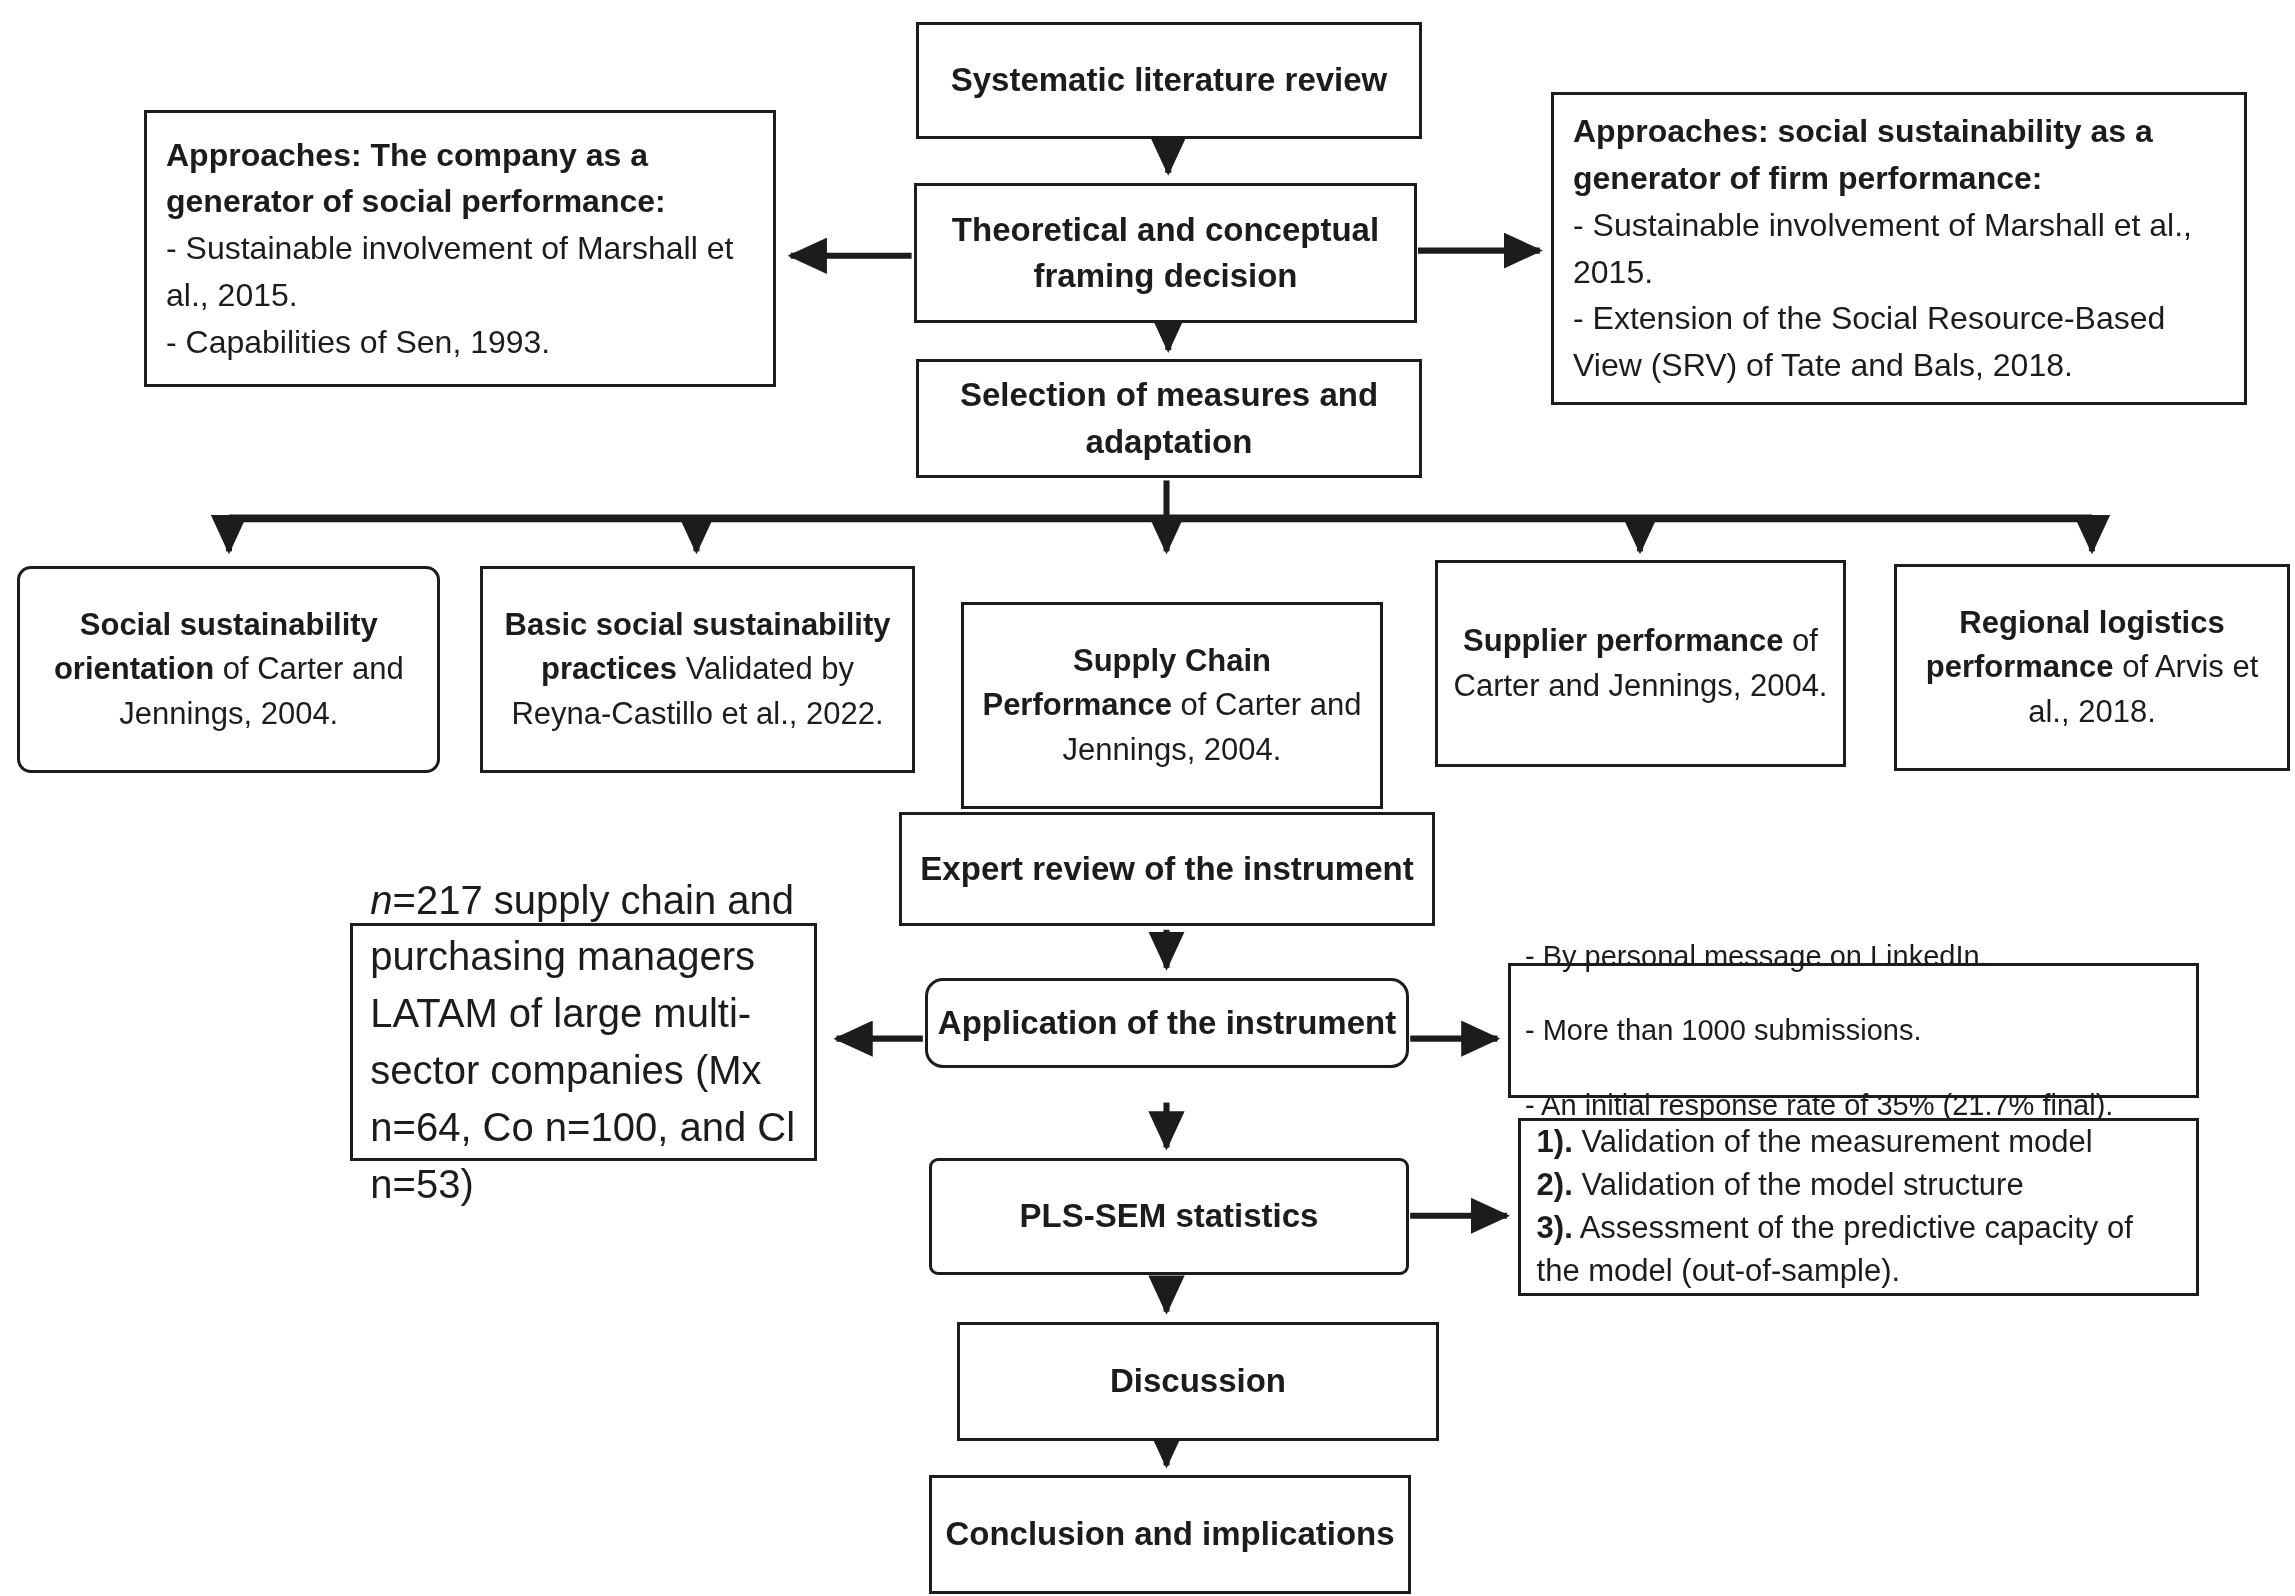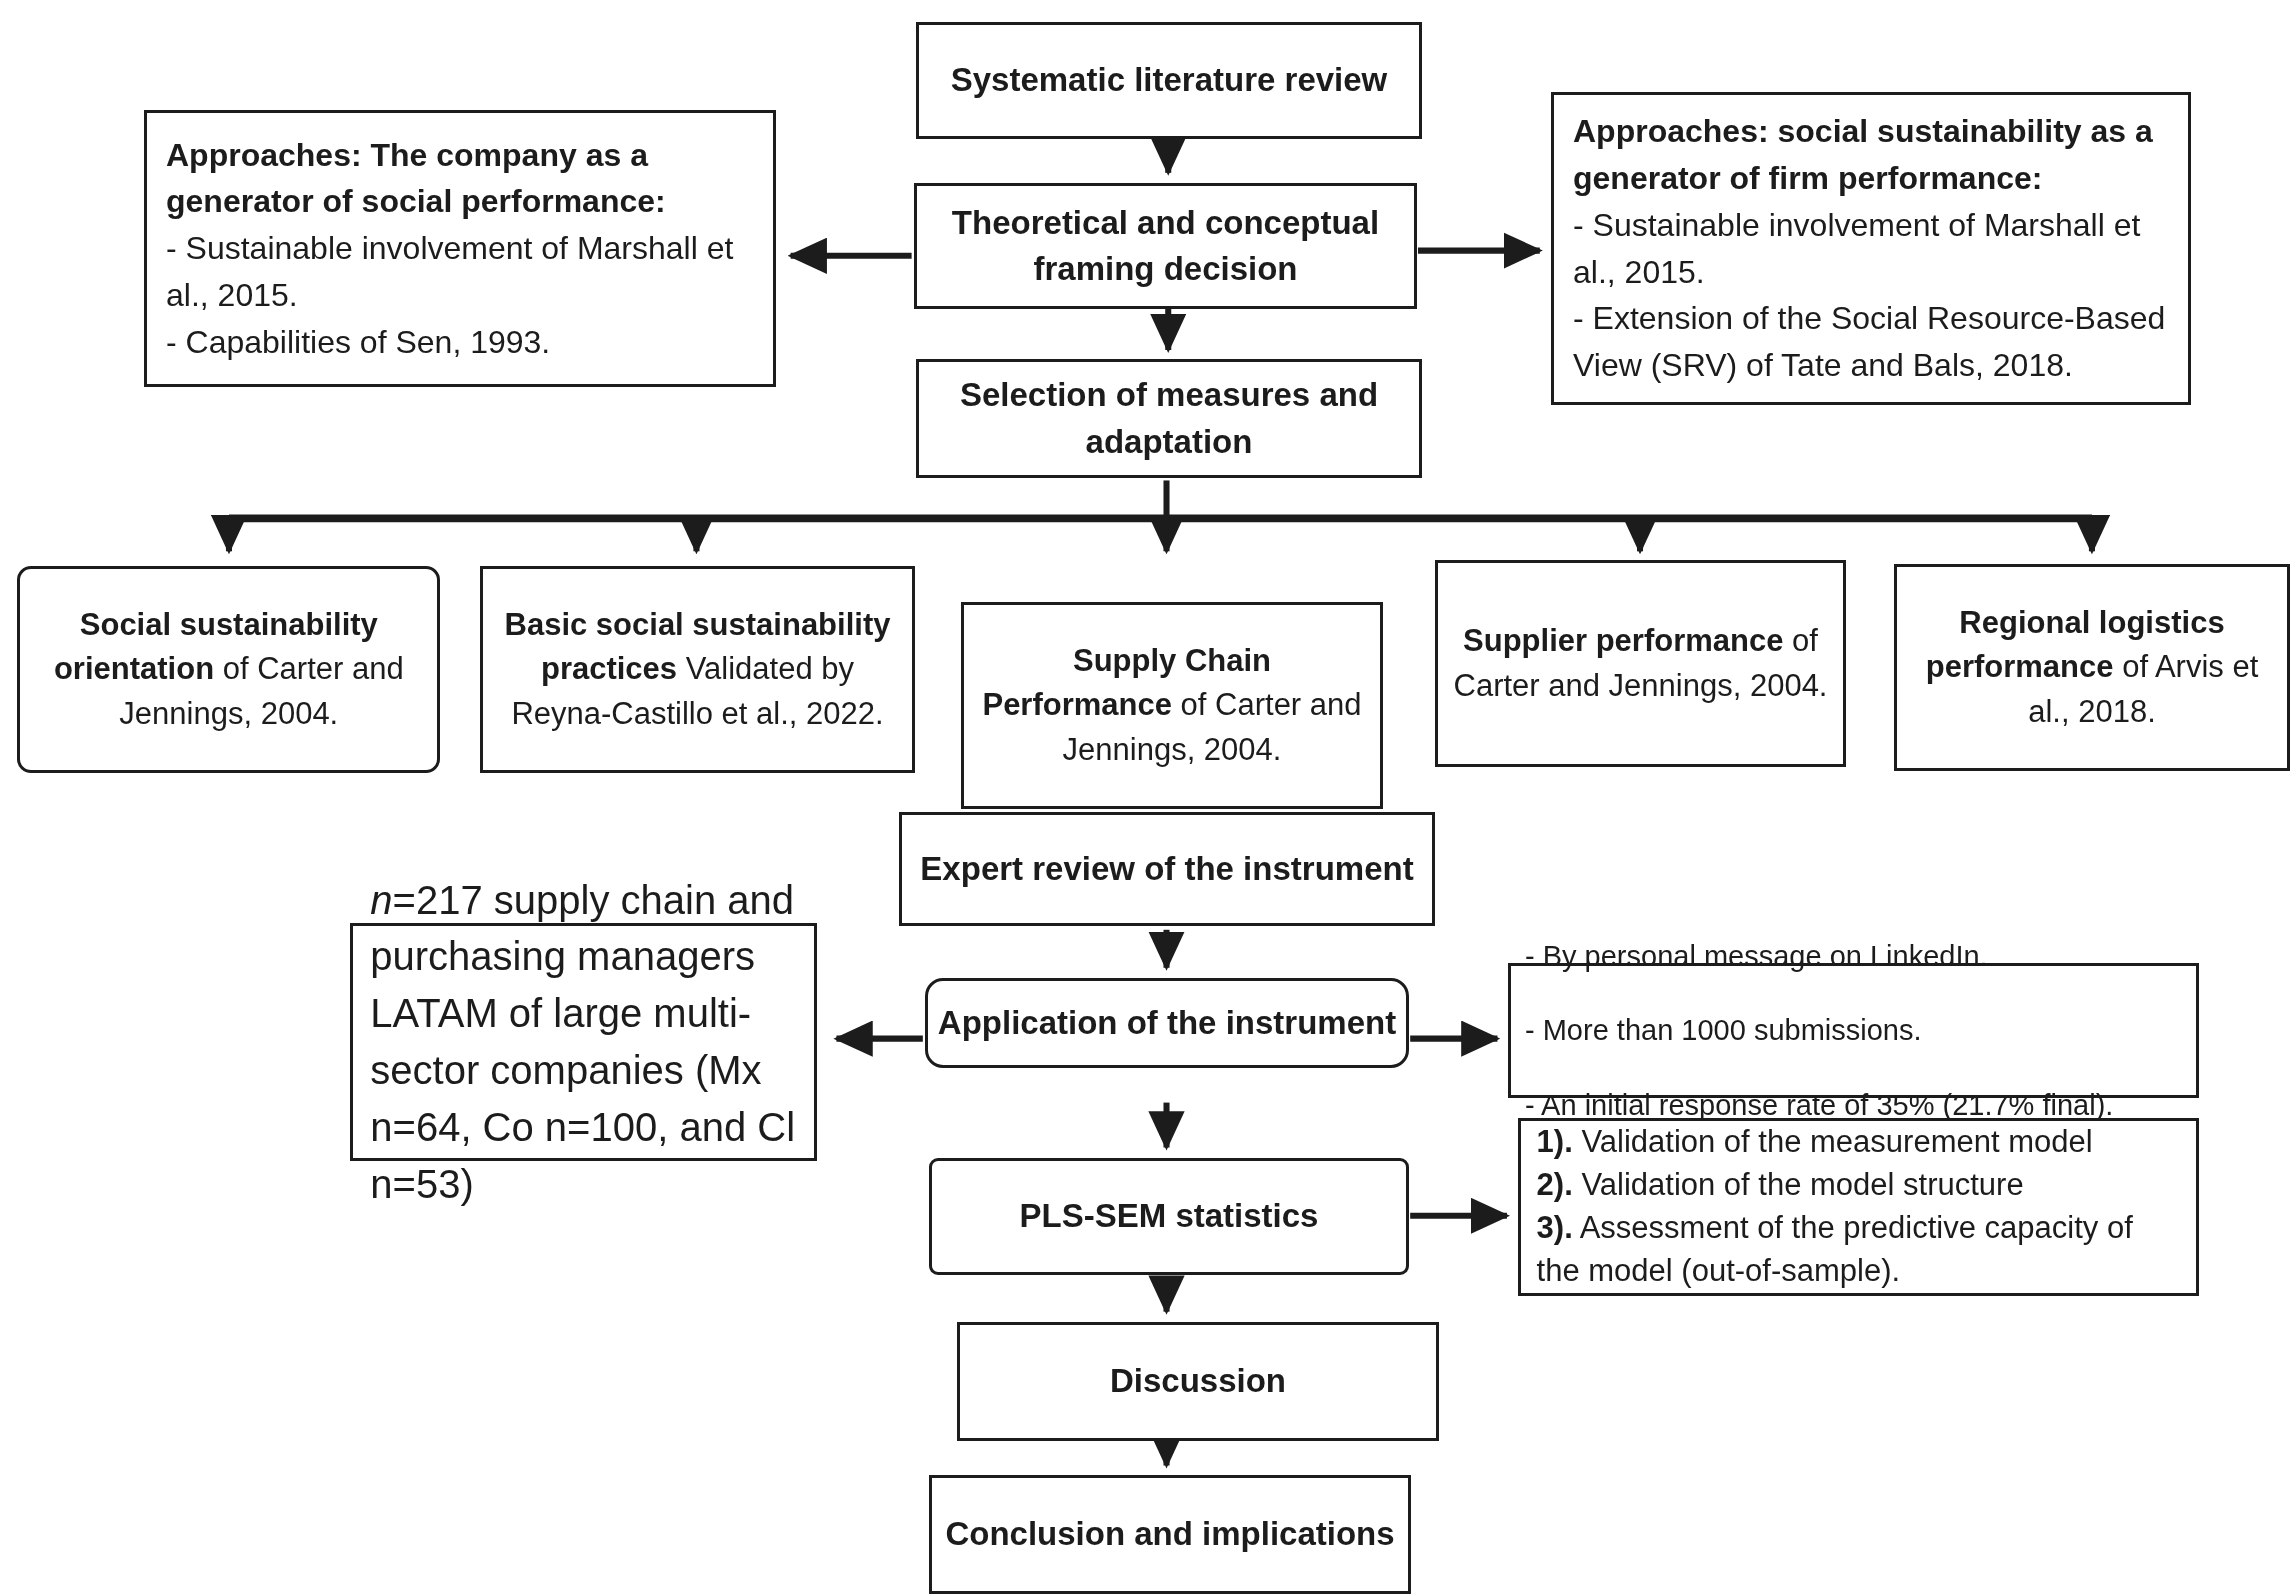--- a/index.html
+++ b/index.html
@@ -55,35 +55,35 @@
       <path d="M1632 1407 H1744" marker-end="url(#ah)"></path>
       <path d="M1350 1479 V1518" marker-end="url(#ah)"></path>
       <path d="M1350 1670 V1696" marker-end="url(#ah)"></path>
     </g>
   </svg>
 
   <div class="box flowbox" style="left:916px; top:21.6px; width:506px; height:117px;">
     <div class="flowlabel">Systematic literature review</div>
   </div>
 
-  <div class="box flowbox" style="left:914px; top:183px; width:503px; height:126px;">
+  <div class="box flowbox" style="left:914px; top:183px; width:503px; height:140px;">
     <div class="flowlabel">Theoretical and conceptual framing decision</div>
   </div>
 
   <div class="box flowbox" style="left:916px; top:359px; width:506px; height:119px;">
     <div class="flowlabel">Selection of measures and adaptation</div>
   </div>
 
   <div class="box side" style="left:144px; top:110px; width:632px; height:277px;">
     <div><span class="b">Approaches: The company as a generator of social performance:</span></div>
     <div>- Sustainable involvement of Marshall et al., 2015.</div>
     <div>- Capabilities of Sen, 1993.</div>
   </div>
 
-  <div class="box side" style="left:1551px; top:92px; width:640px; height:313px;">
+  <div class="box side" style="left:1551px; top:92px; width:696px; height:313px;">
     <div><span class="b">Approaches: social sustainability as a generator of firm performance:</span></div>
     <div>- Sustainable involvement of Marshall et al., 2015.</div>
     <div>- Extension of the Social Resource-Based View (SRV) of Tate and Bals, 2018.</div>
   </div>
 
   <div class="box measure flowbox" style="left:17.3px; top:566px; width:423px; height:207px;border-radius:14px;">
     <div><span class="b">Social sustainability orientation</span><span> of Carter and Jennings, 2004.</span></div>
   </div>
 
   <div class="box measure flowbox" style="left:480px; top:566px; width:435px; height:207px;">

